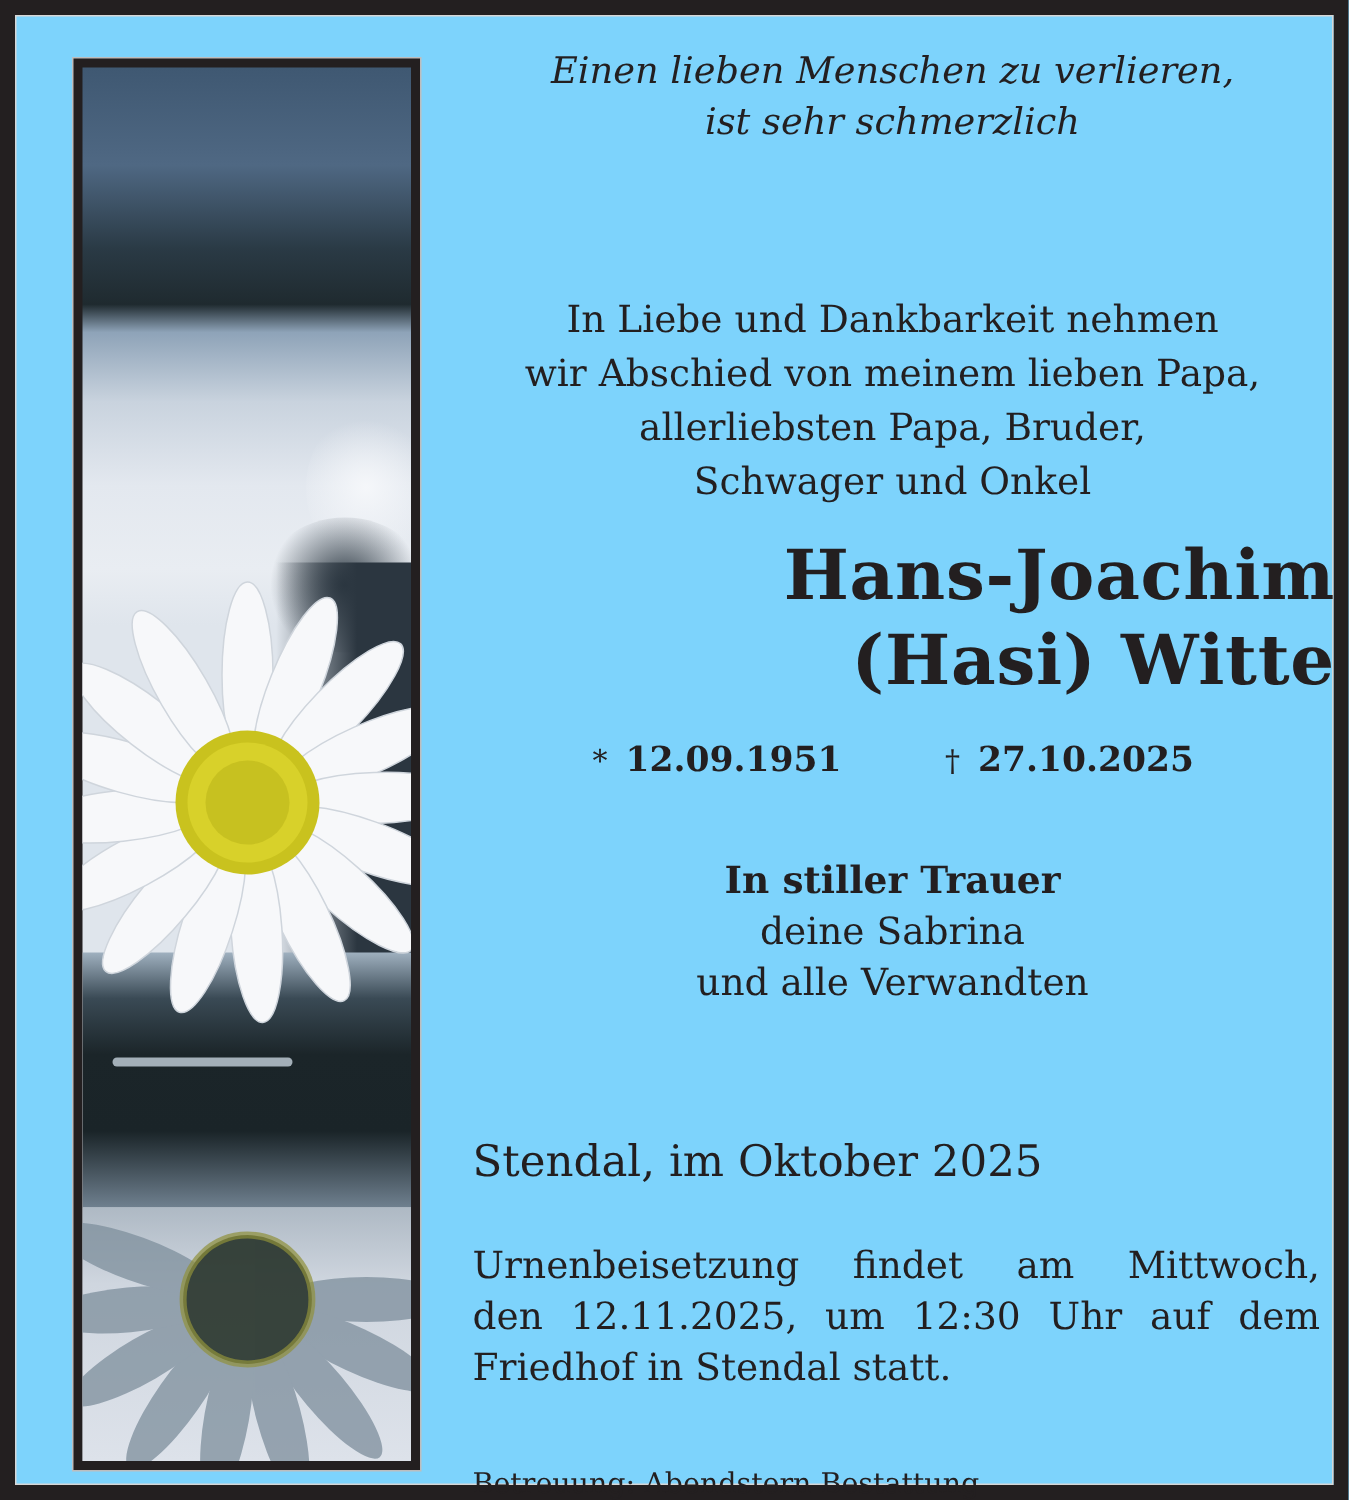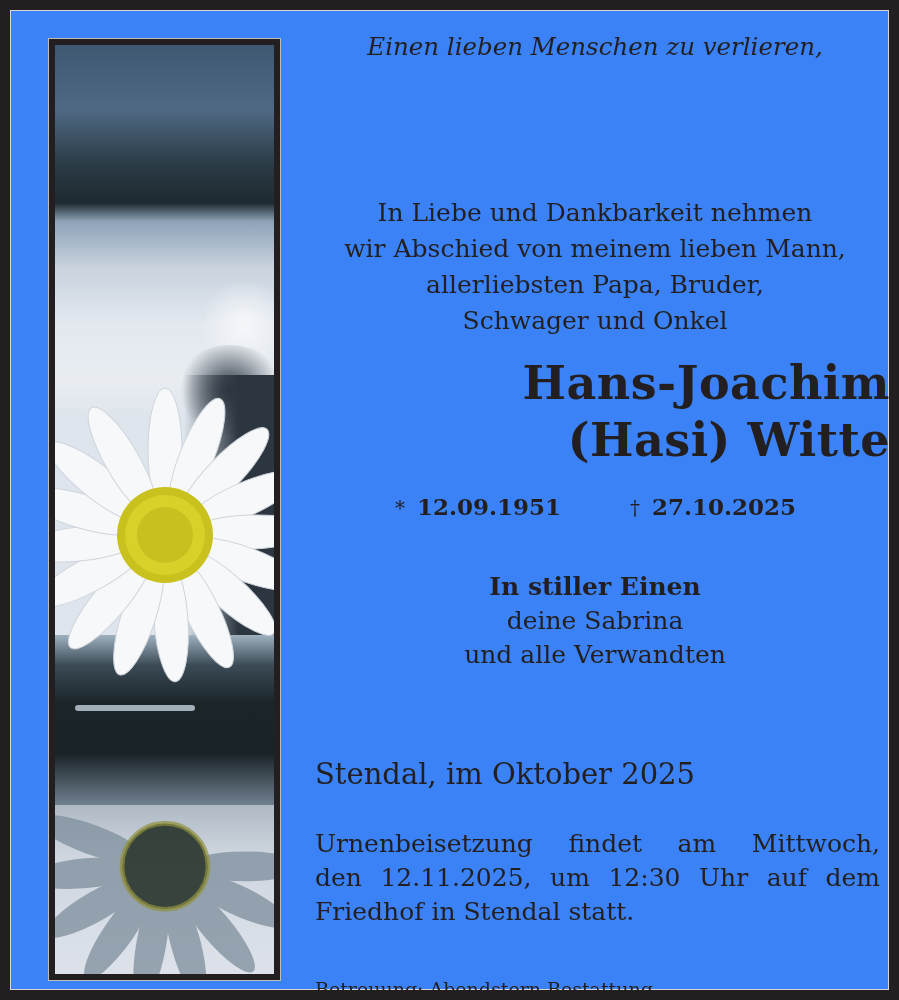--- a/index.html
+++ b/index.html
@@ -6,21 +6,21 @@
   body {
     width: 899px; height: 1000px;
     background: #231f20;
     position: relative; overflow: hidden;
     font-family: "DejaVu Serif", "Liberation Serif", serif;
     color: #231f20;
   }
   .sheet {
     position: absolute; left: 10px; top: 10px;
     width: 879px; height: 980px;
-    background: #3b82f6;
+    background: #7dd3fc;
     box-shadow: inset 0 0 0 1px #d6d6d6;
   }
   .photo-frame {
     position: absolute; left: 39px; top: 29px;
     width: 231px; height: 941px;
     background: #231f20;
     box-shadow: 0 0 0 1px #bdbdbd;
   }
   .photo {
     position: absolute; left: 6px; top: 6px; right: 6px; bottom: 6px;
@@ -139,45 +139,46 @@
           <circle r="46" fill="#27332b"></circle>
           <circle r="46" fill="none" stroke="#8a8a2a" stroke-width="5" opacity="0.7"></circle>
         </g>
       </svg>
     </div>
   </div>
 
   <div class="content">
     <div class="poem">
       <div>Einen lieben Menschen zu verlieren,</div>
+      <div>ist sehr schmerzlich</div>
     </div>
 
     <div class="intro">
       <div>In Liebe und Dankbarkeit nehmen</div>
-      <div>wir Abschied von meinem lieben Mann,</div>
+      <div>wir Abschied von meinem lieben Papa,</div>
       <div>allerliebsten Papa, Bruder,</div>
       <div>Schwager und Onkel</div>
     </div>
 
     <div class="name">
       <div>Hans-Joachim</div>
       <div>(Hasi) Witte</div>
     </div>
 
     <div class="dates">
       <span class="birth">
         <span class="sym">*</span><span>12.09.1951</span>
       </span>
       <span class="death">
         <span class="sym">†</span><span>27.10.2025</span>
       </span>
     </div>
 
     <div class="mourn">
-      <div class="head">In stiller Einen</div>
+      <div class="head">In stiller Trauer</div>
       <div>deine Sabrina</div>
       <div>und alle Verwandten</div>
     </div>
 
     <div class="place">Stendal, im Oktober 2025</div>
 
     <div class="service">
       <div>Urnenbeisetzung findet am Mittwoch,</div>
       <div>den 12.11.2025, um 12:30 Uhr auf dem</div>
       <div class="last">Friedhof in Stendal statt.</div>

